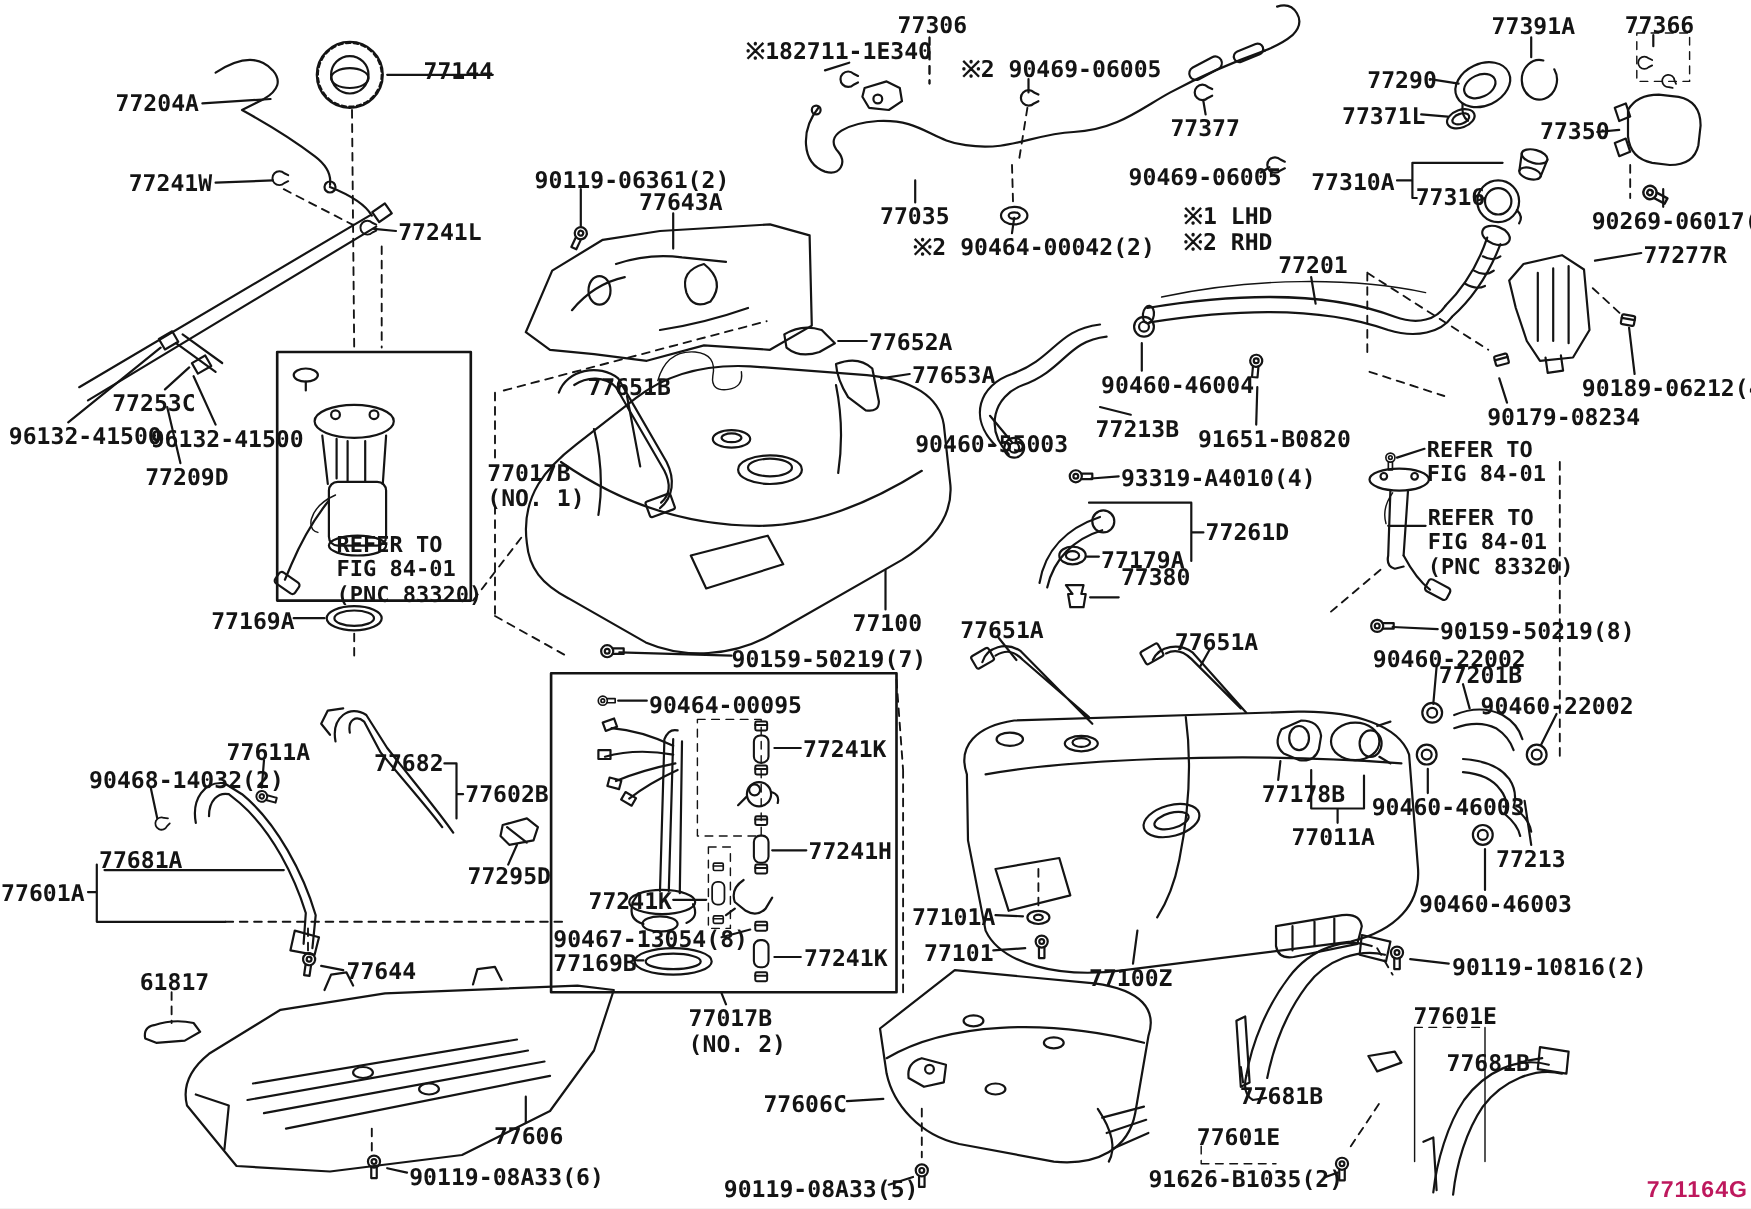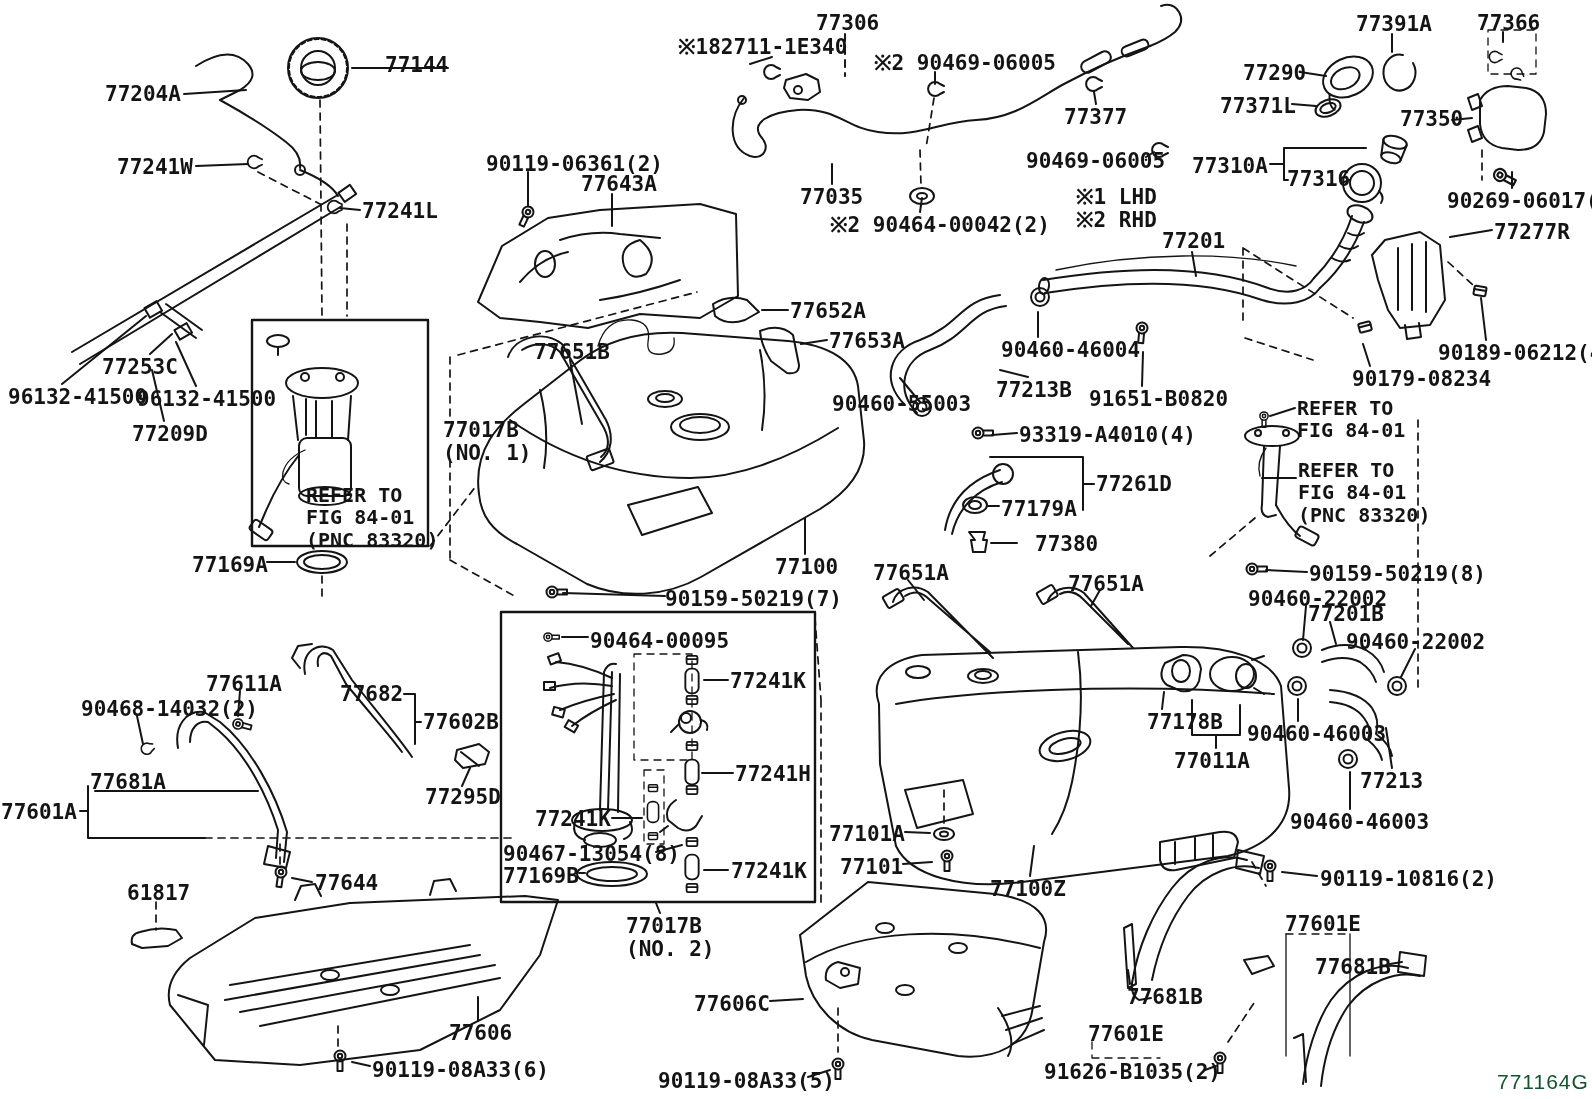--- a/index.html
+++ b/index.html
@@ -7,21 +7,21 @@
   .stage svg{position:absolute;left:0;top:0;width:100%;height:100%;}
   svg *{stroke:var(--ink,#141414);fill:none;stroke-width:2;stroke-linecap:round;stroke-linejoin:round;}
   svg .dash{stroke-dasharray:7 6;stroke-width:1.7;}
   svg .thin{stroke-width:1.3;}
   svg .ld{stroke-width:1.8;}
   svg .box{stroke-width:2.4;}
   #labels-layer{position:absolute;left:0;top:0;width:100%;height:100%;}
   .lbl{position:absolute;font-family:"DejaVu Sans Mono",monospace;font-weight:bold;font-size:21px;
        line-height:1.1;color:var(--ink,#141414);white-space:pre;}
   .lbl.note{font-size:20px;line-height:1.12;}
-  .lbl.code{font-family:"Liberation Sans",sans-serif;font-weight:400;font-size:21px;color:#14532d;letter-spacing:1px;}
+  .lbl.code{font-family:"Liberation Sans",sans-serif;font-weight:700;font-size:21px;color:#be185d;letter-spacing:1px;}
 </style>
 </head>
 <body>
 
 <div class="stage" style="--ink: #141414; --bg: #ffffff;">
   <svg viewBox="0 0 1592 1099" aria-hidden="true">
     <defs>
       <g id="bolt">
           <circle cx="0" cy="0" r="5.5"></circle>
           <circle cx="0" cy="0" r="2.2"></circle>
@@ -416,21 +416,21 @@
       <div class="lbl" style="left: 832px; top: 361px; margin-top: 32px;">90460-55003</div>
       <div class="lbl" style="left: 534px; top: 341px;">77651B</div>
       <div class="lbl" style="left: 443px; top: 419px;">77017B
 (NO. 1)</div>
       <div class="lbl" style="left: 1001px; top: 339px;">90460-46004</div>
       <div class="lbl" style="left: 996px; top: 379px;">77213B</div>
       <div class="lbl" style="left: 1089px; top: 388px;">91651-B0820</div>
       <div class="lbl" style="left: 1019px; top: 424px;">93319-A4010(4)</div>
       <div class="lbl" style="left: 1096px; top: 473px;">77261D</div>
       <div class="lbl" style="left: 1001px; top: 498px;">77179A</div>
-      <div class="lbl" style="left: 1019px; top: 533px; margin-left: 16px;">77380</div>
+      <div class="lbl" style="left: 1019px; top: 514px;">77380</div>
       <div class="lbl" style="left: 775px; top: 556px;">77100</div>
       <div class="lbl" style="left: 873px; top: 562px;">77651A</div>
       <div class="lbl" style="left: 1068px; top: 573px;">77651A</div>
       <div class="lbl" style="left: 665px; top: 588px;">90159-50219(7)</div>
       <div class="lbl" style="left: 1309px; top: 563px;">90159-50219(8)</div>
       <div class="lbl" style="left: 1248px; top: 588px;">90460-22002</div>
       <div class="lbl" style="left: 1308px; top: 603px;">77201B</div>
       <div class="lbl" style="left: 1346px; top: 631px;">90460-22002</div>
       <div class="lbl" style="left: 590px; top: 630px;">90464-00095</div>
       <div class="lbl" style="left: 730px; top: 670px;">77241K</div>

